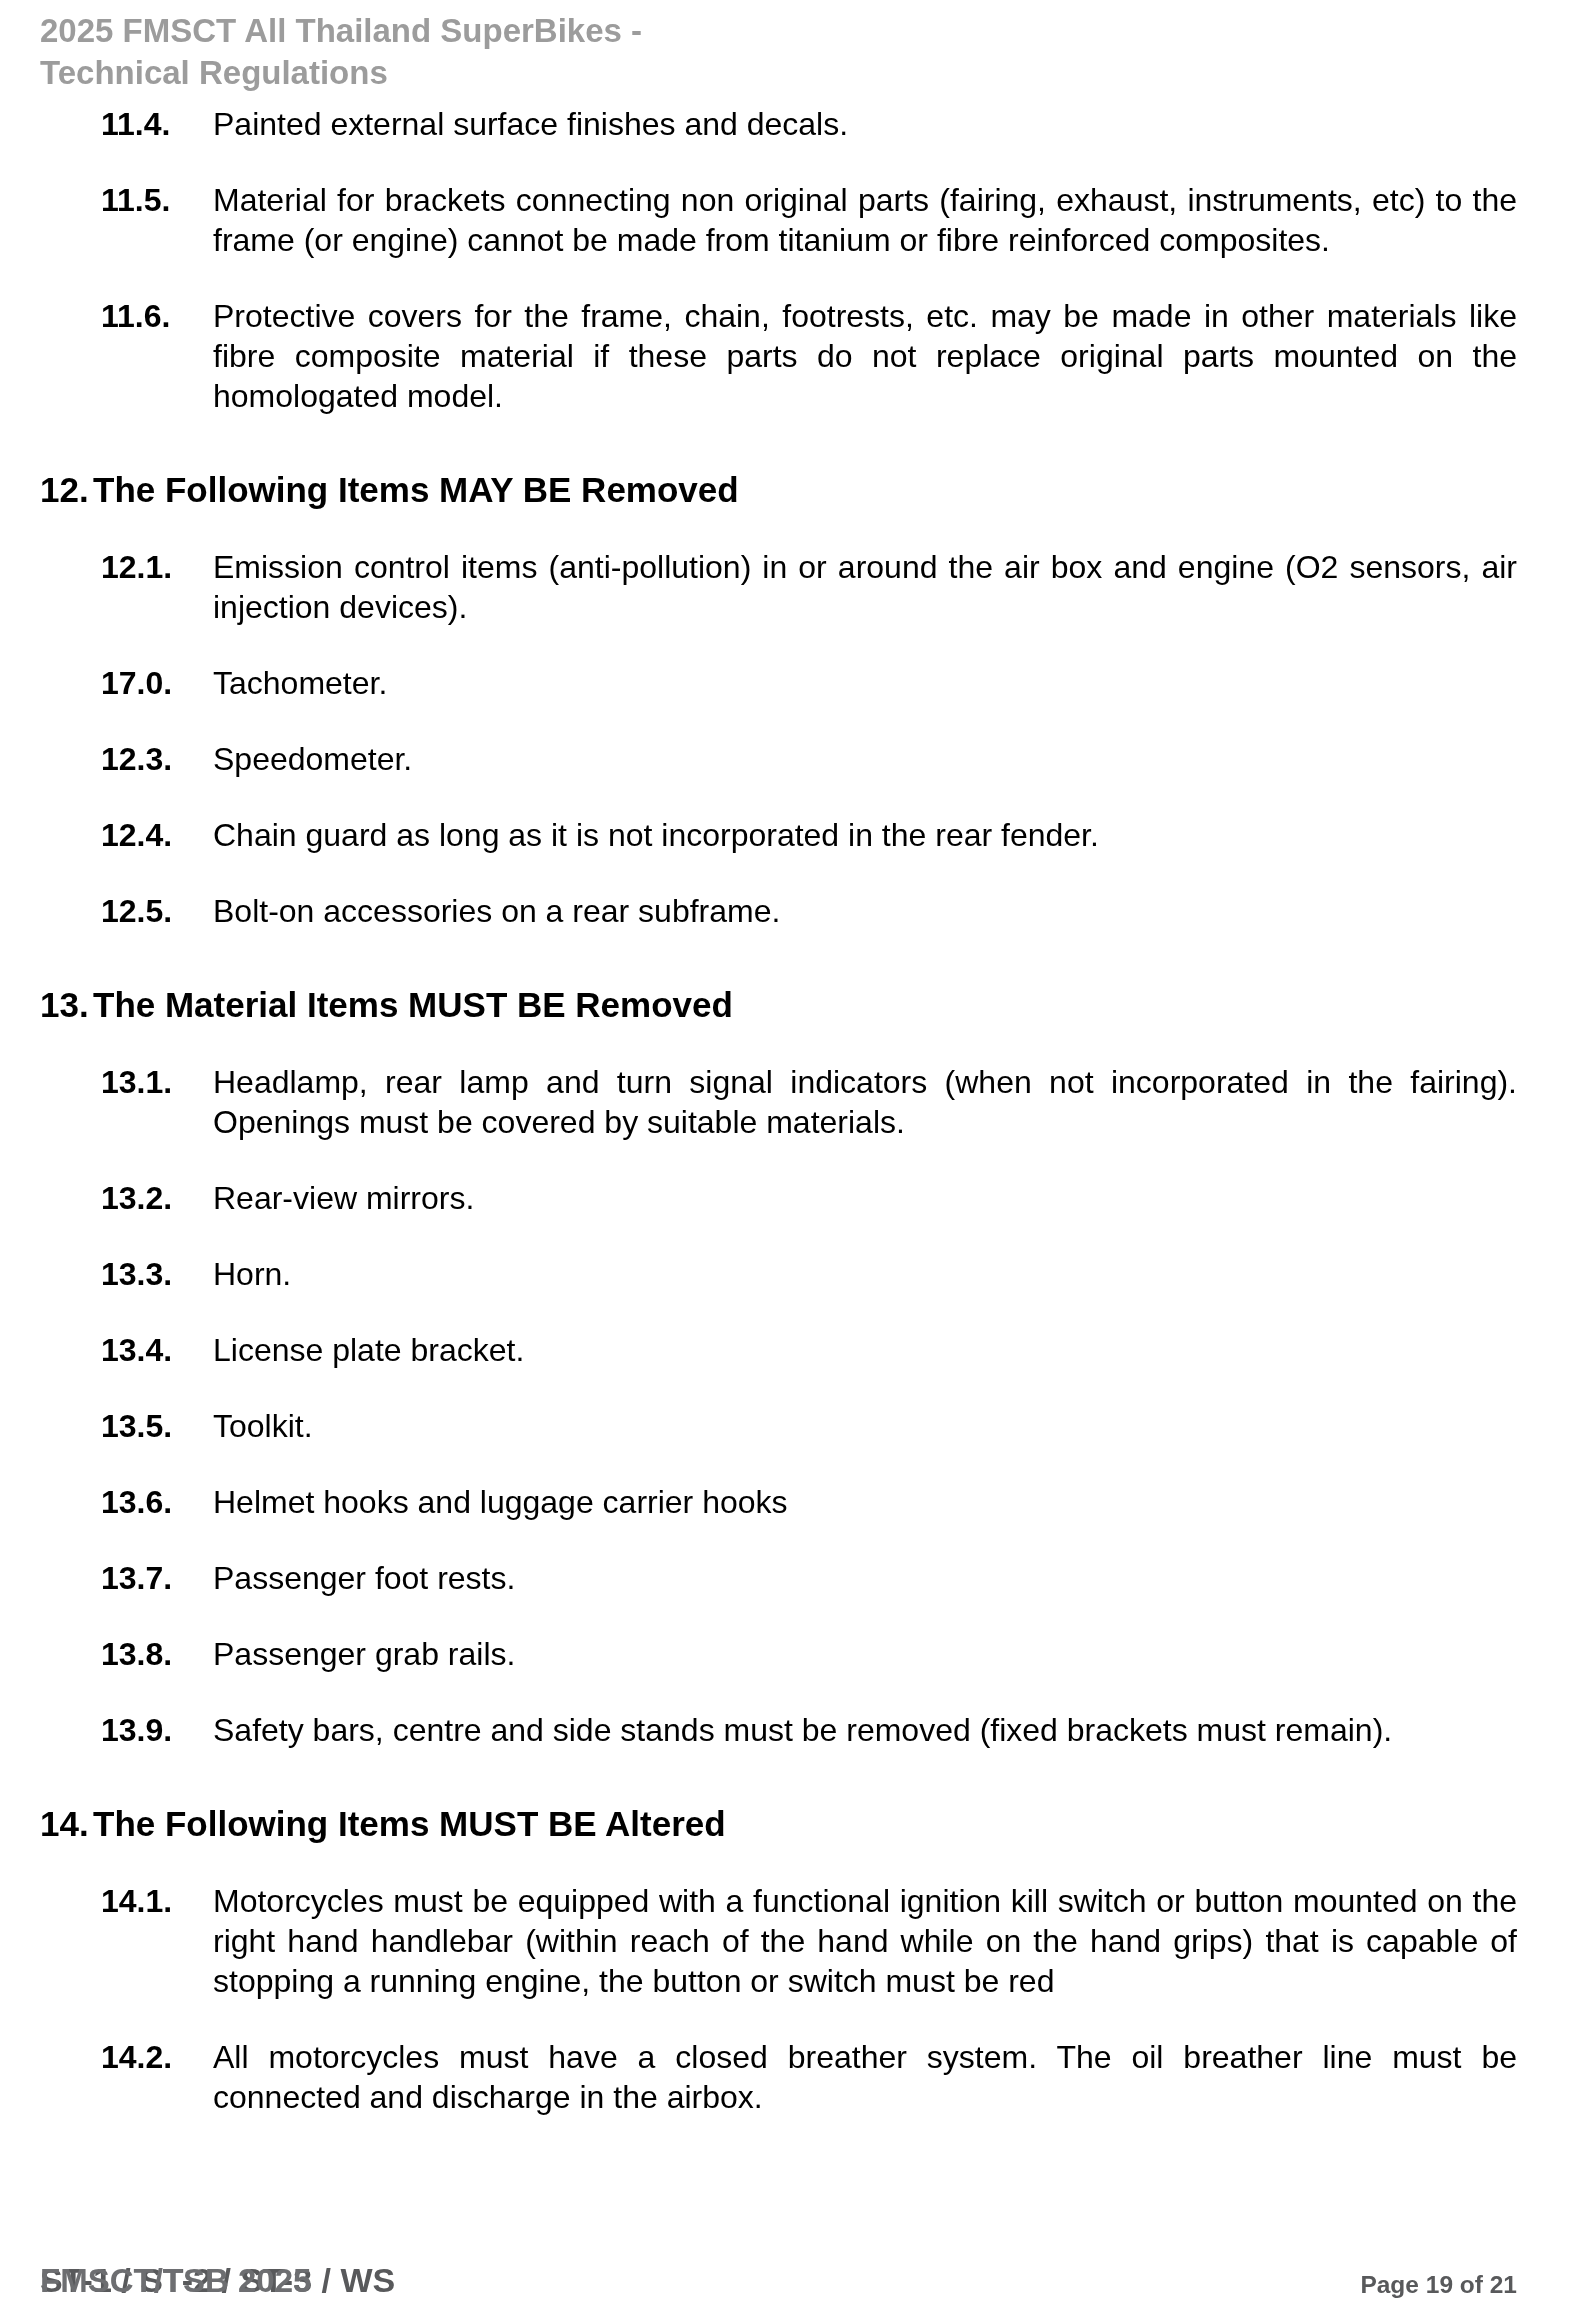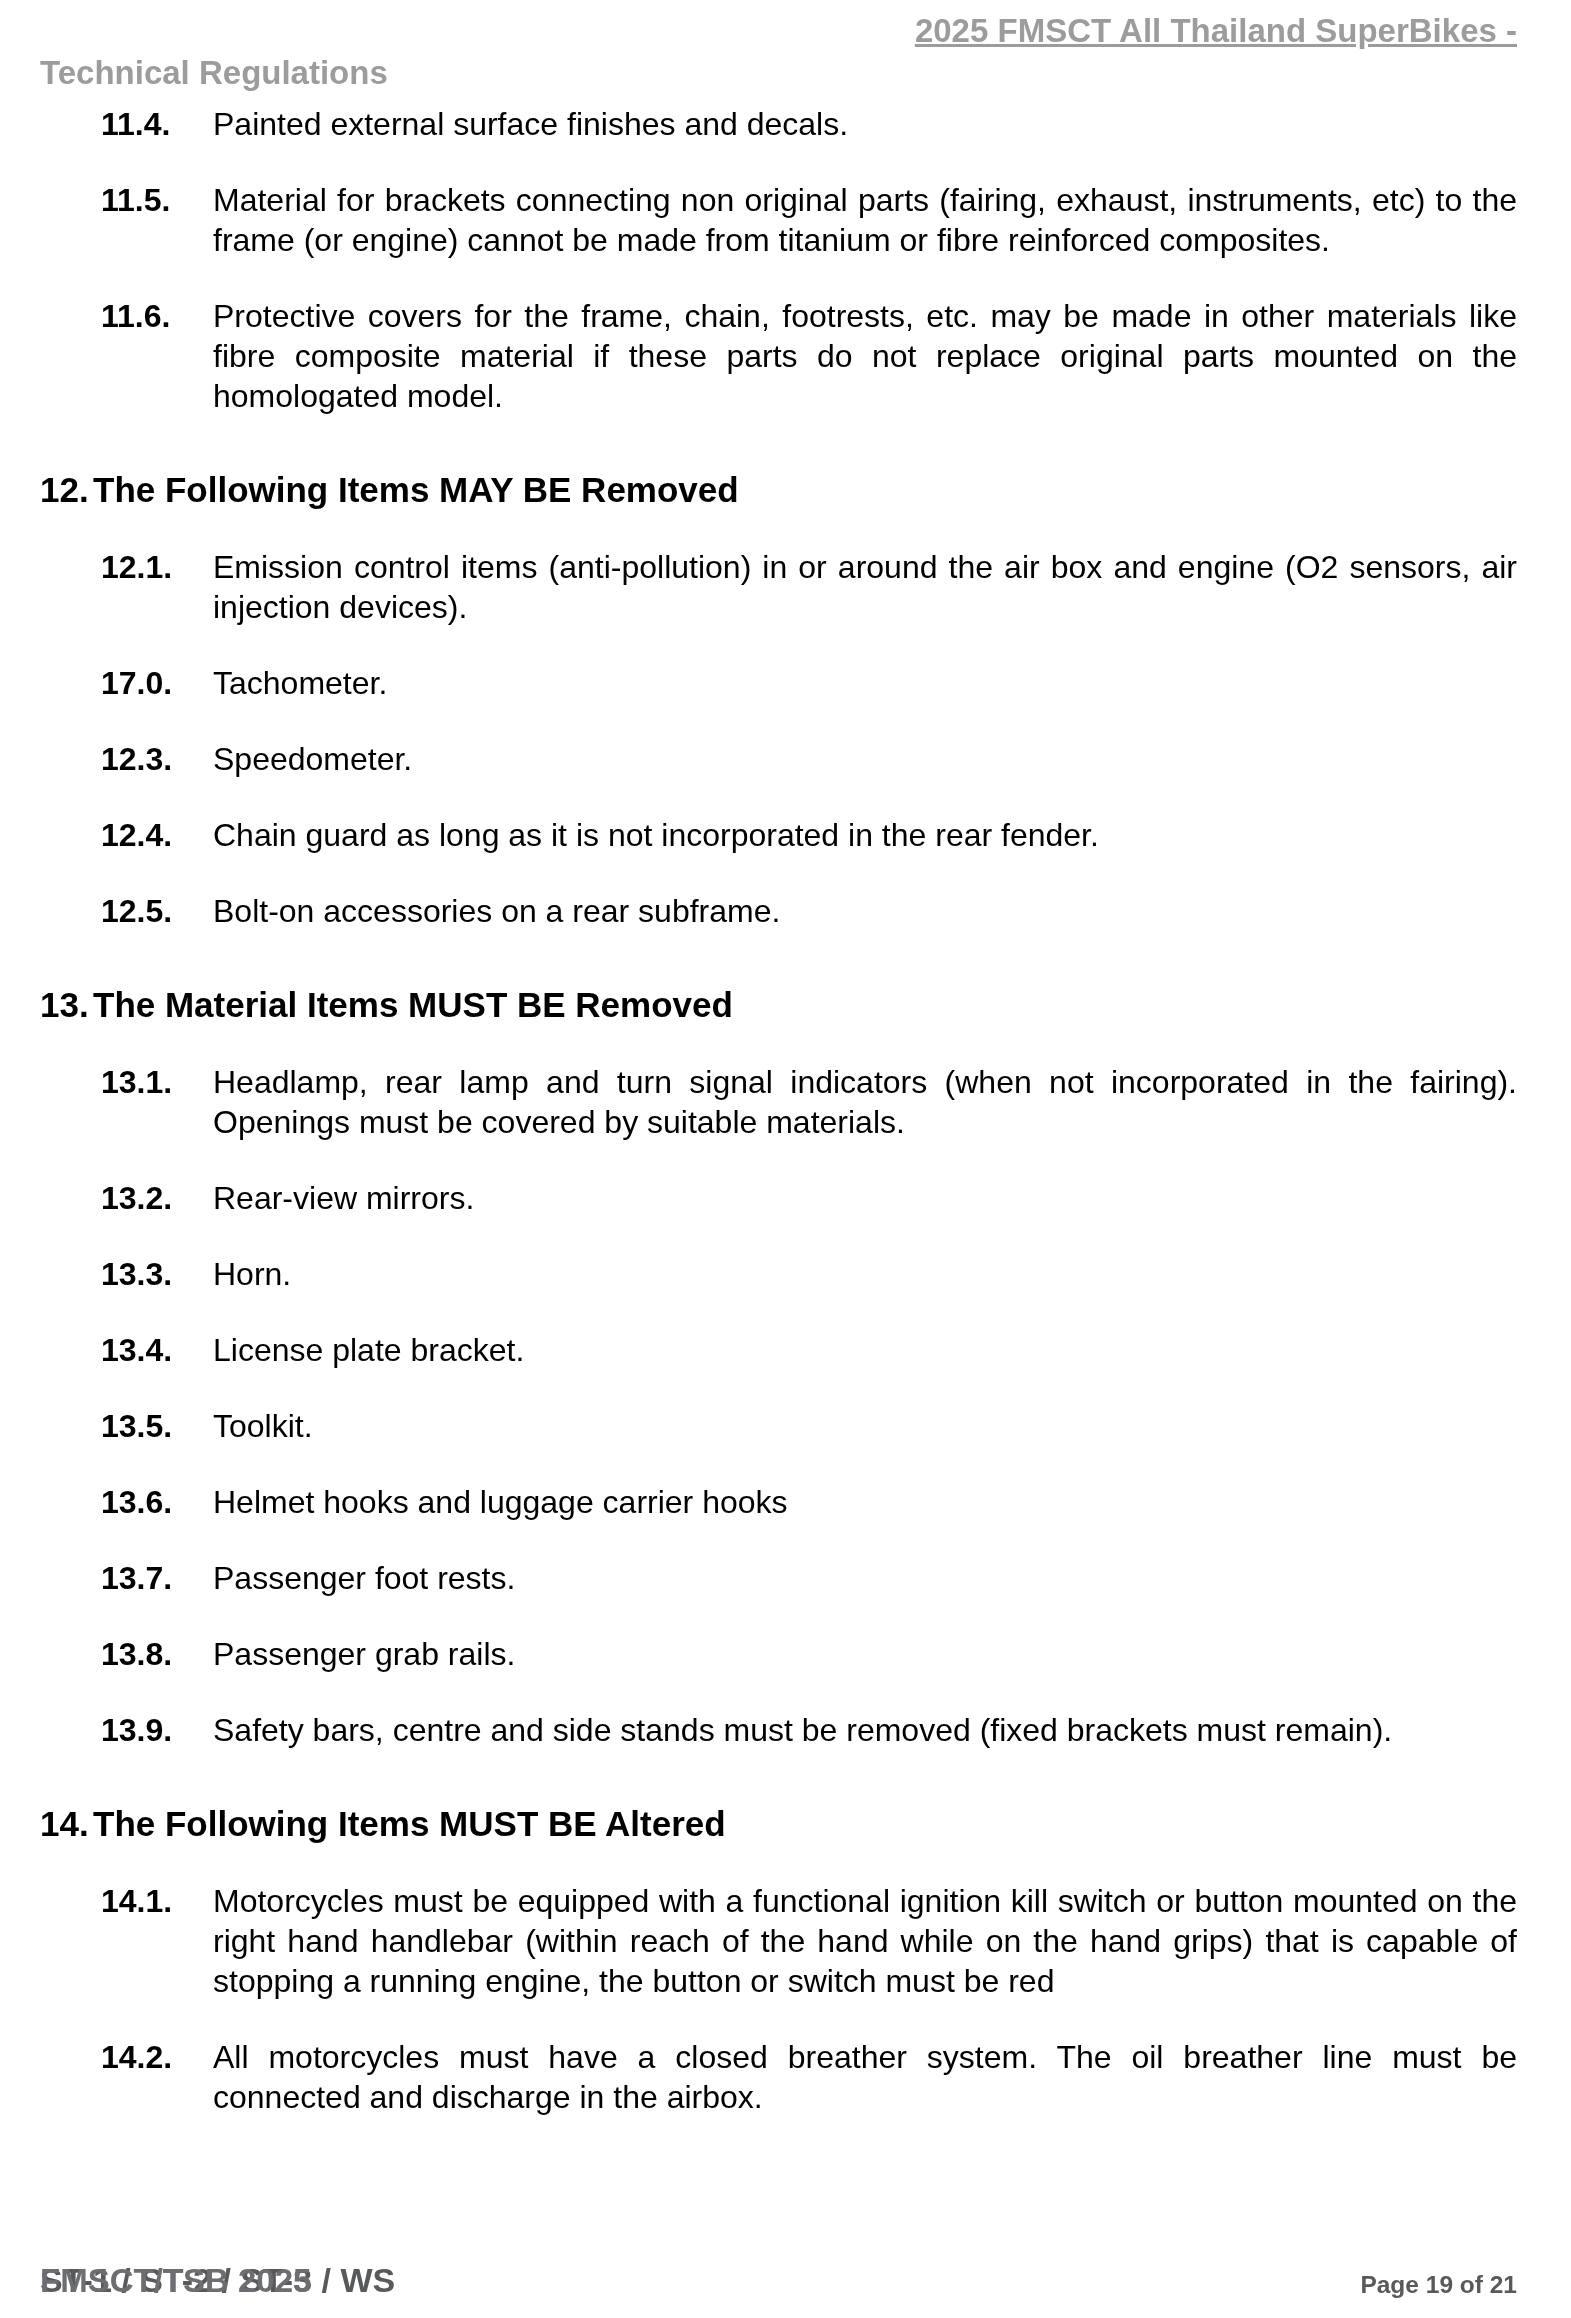--- a/index.html
+++ b/index.html
@@ -20,21 +20,21 @@
   }
   
   .hdr-line {
     font-size: 33px;
     line-height: 42px;
     font-weight: bold;
     color: var(--header-gray, #9c9c9c);
     padding-left: 40px;
     padding-right: 55px;
   }
-  .hdr-line.right { text-align: right; text-decoration: underline; }
+  .hdr-line.right { text-align: left; }
   .hdr-line.left  { text-align: left; margin-bottom: 10px; }
 
   
   .item {
     display: flex;
     margin: 0 55px 36px 101px;
     font-size: 32px;
     line-height: 40px;
   }
   .item .num {

